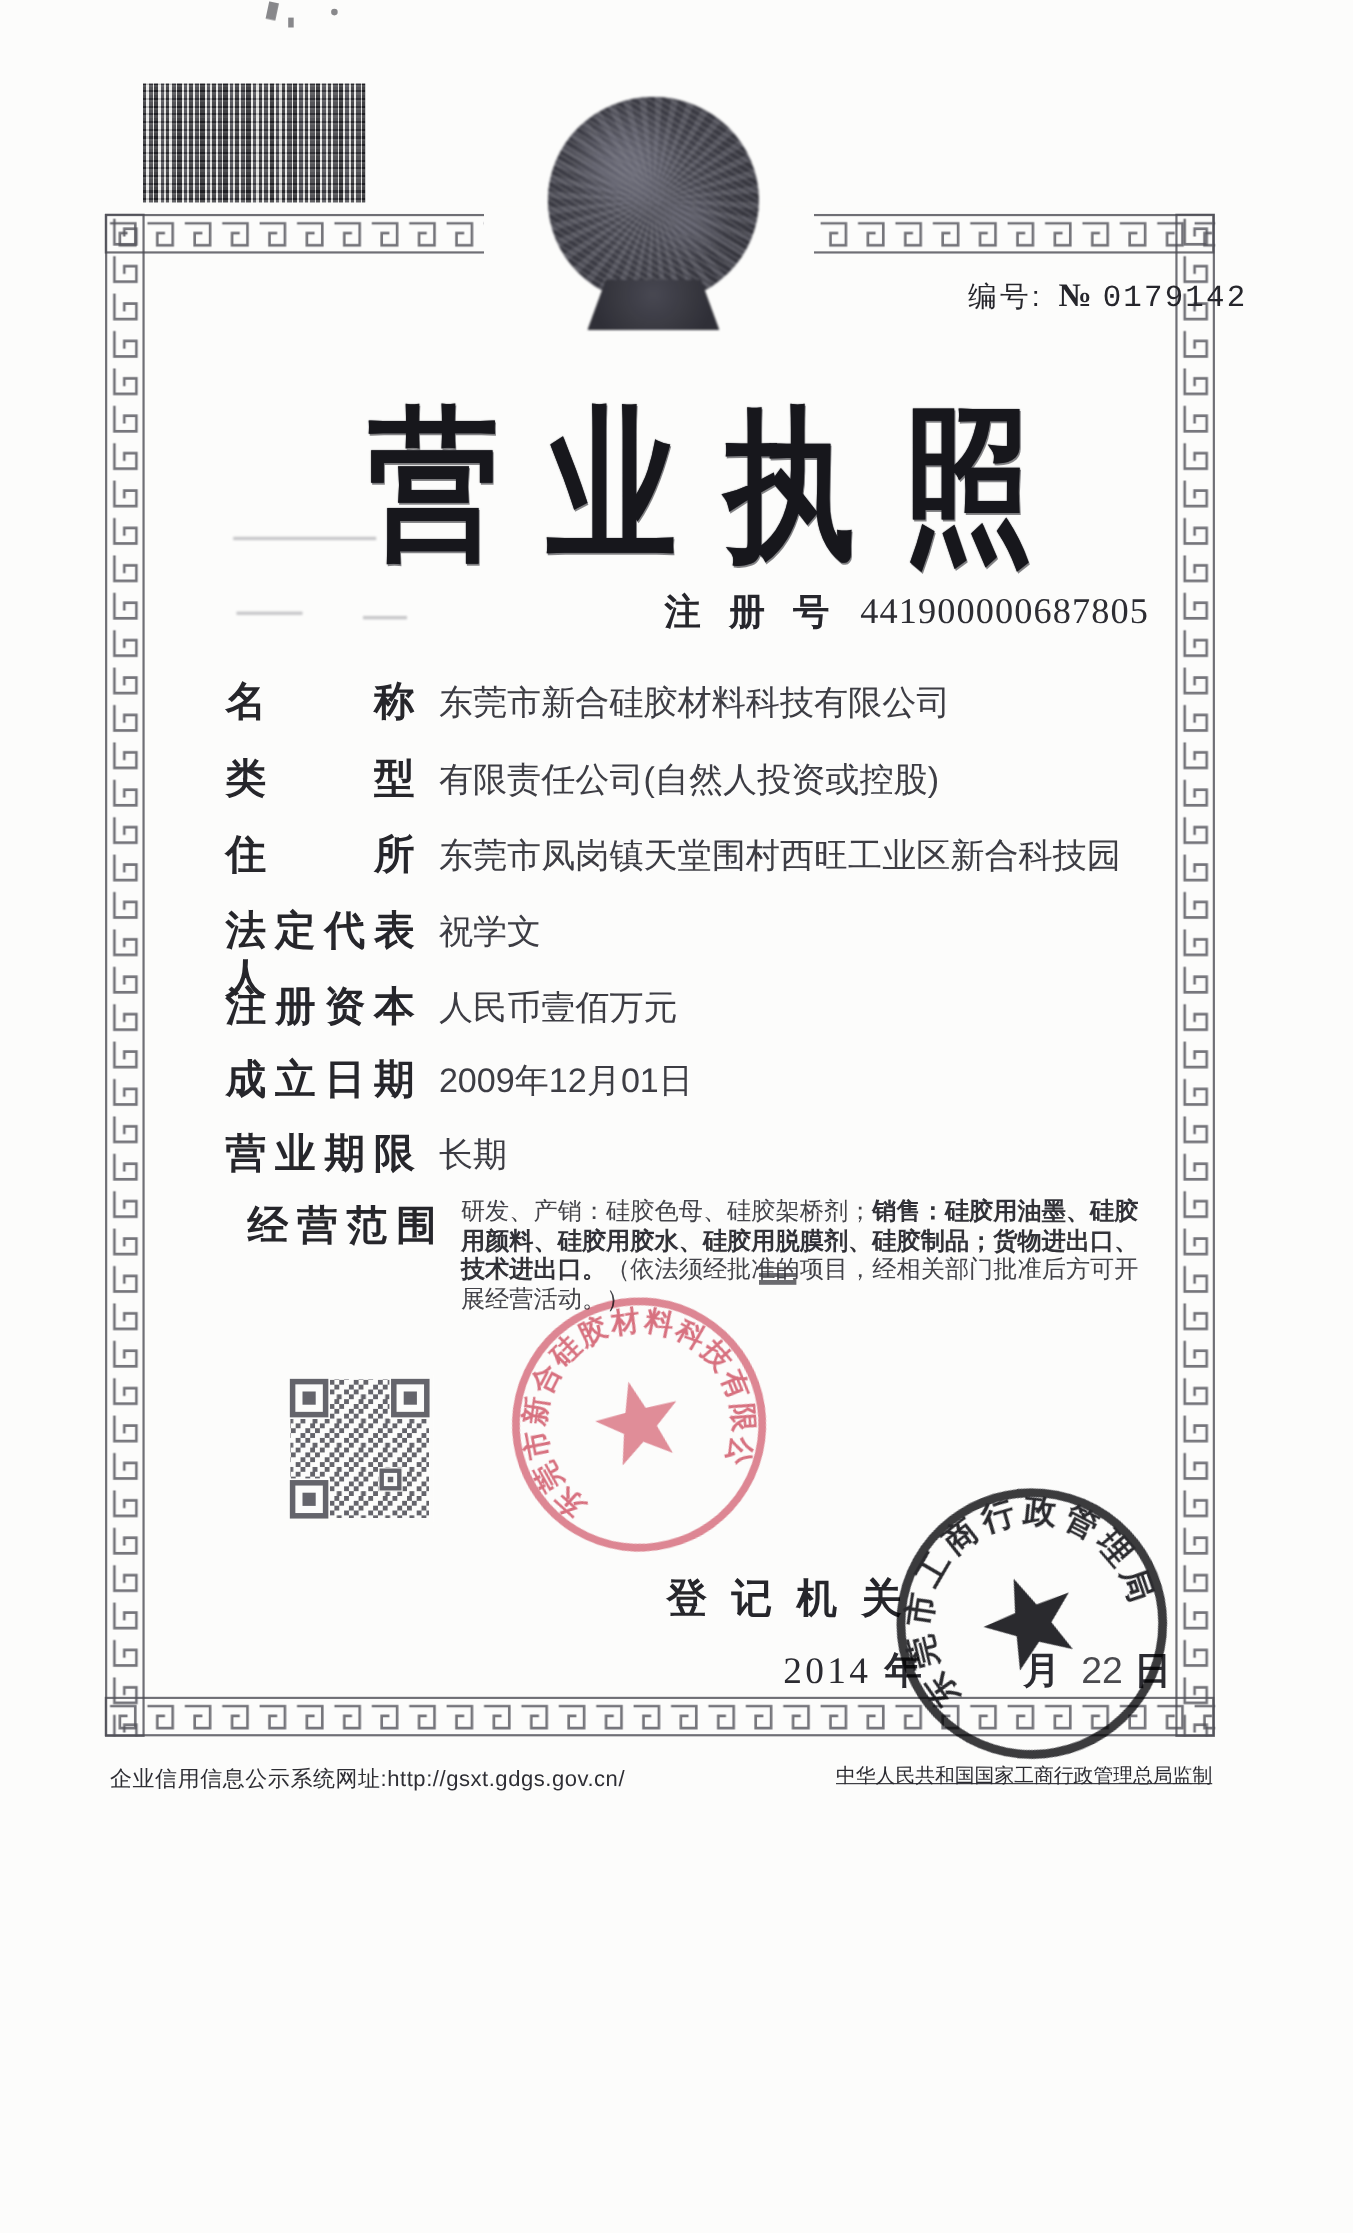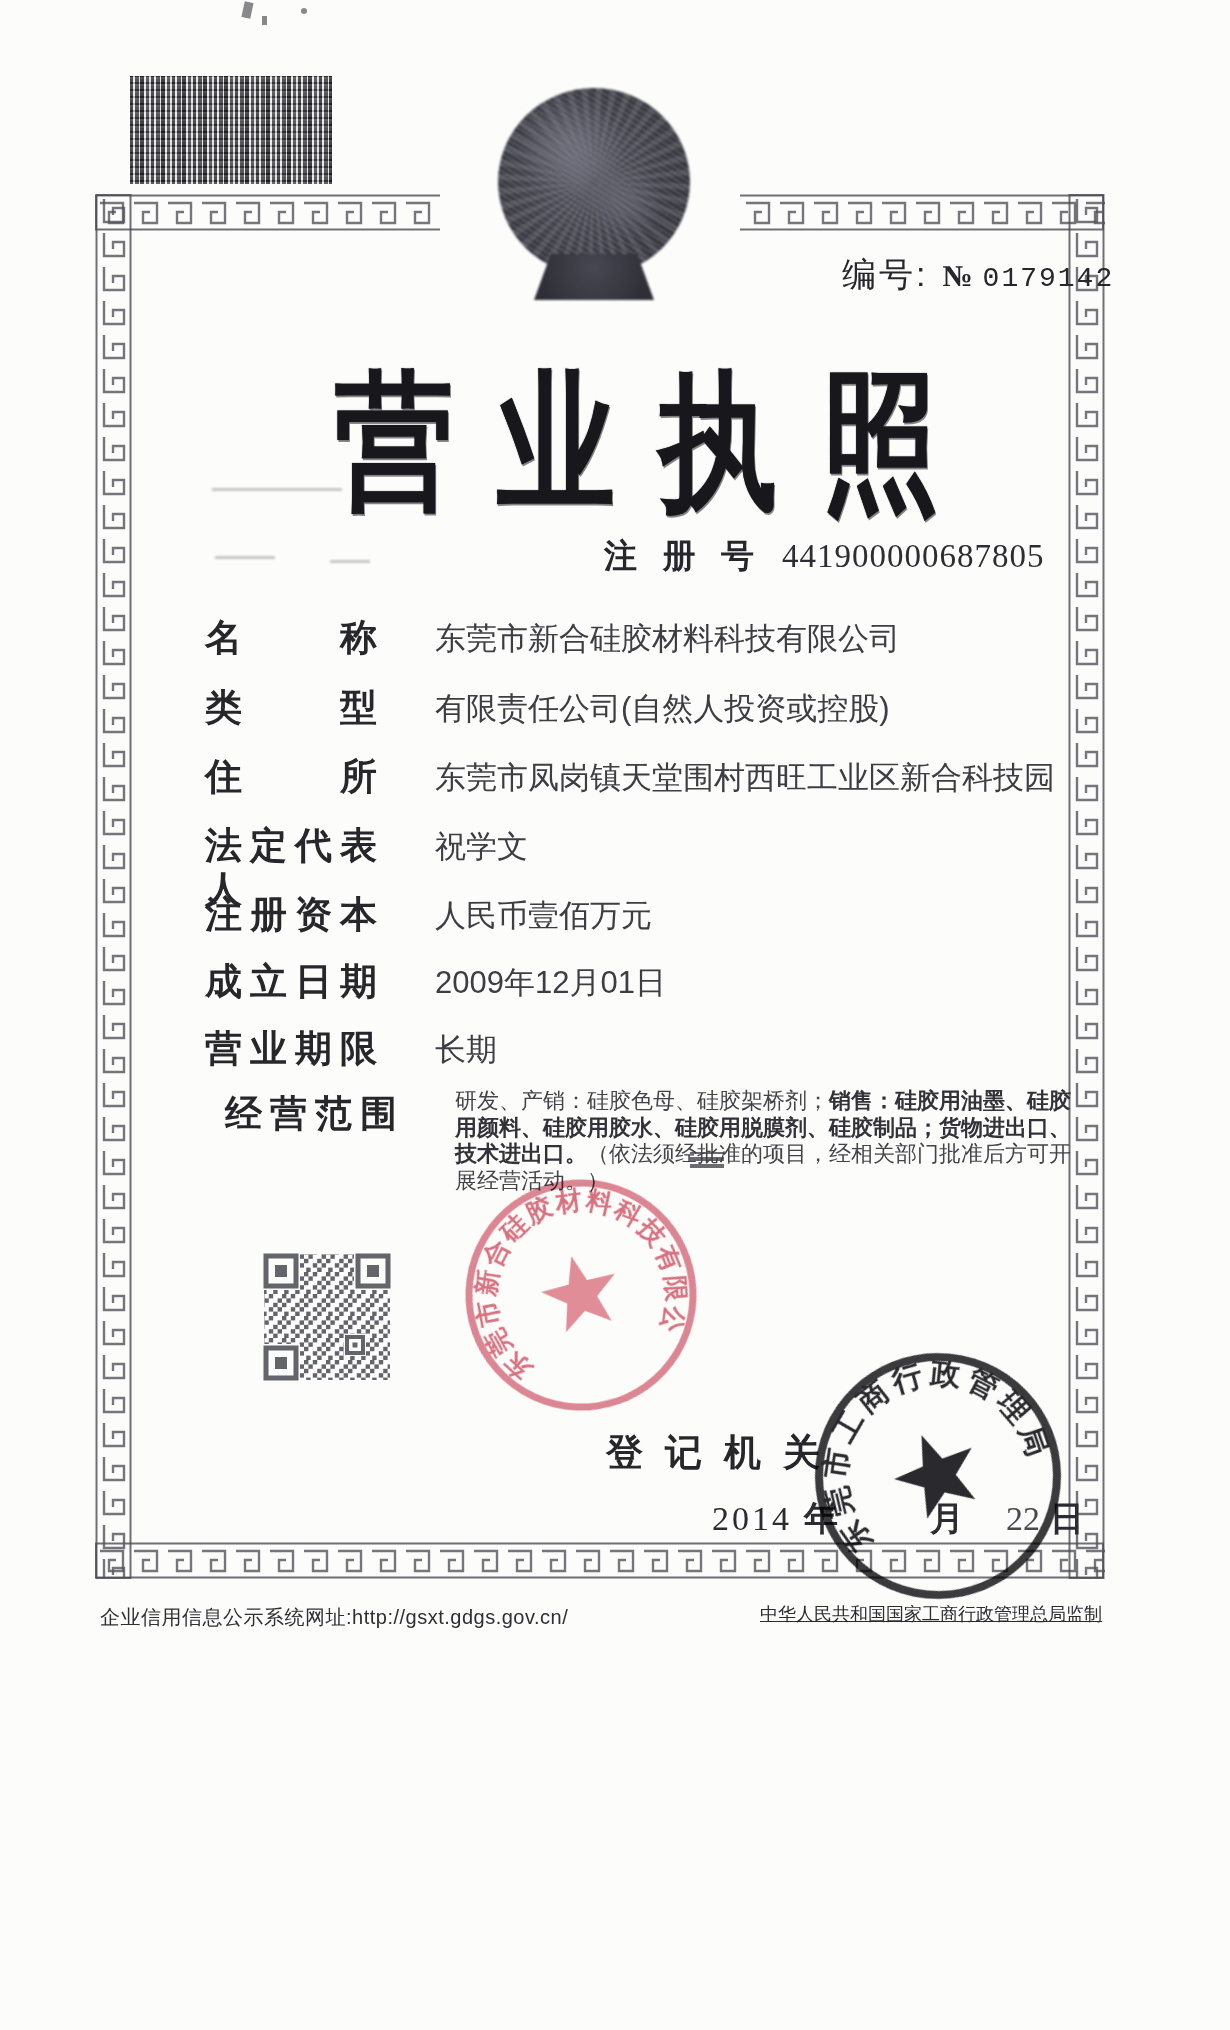--- a/index.html
+++ b/index.html
@@ -33,56 +33,56 @@
   }
   .emblem .base{
     position:absolute;left:36px;top:168px;width:120px;height:46px;
     background:radial-gradient(circle at 50% 30%, #45454f 0%, #2b2b33 80%);
     clip-path:polygon(14% 0,86% 0,100% 100%,0 100%);
   }
   
   .band{position:absolute;z-index:1;opacity:.8;}
   
   .serial{position:absolute;left:842px;top:252px;display:flex;align-items:baseline;z-index:3;color:#26262c;}
-  .serial .lbl{font-size:34px;letter-spacing:3px;}
+  .serial .lbl{font-size:26px;letter-spacing:3px;margin-left:38px;}
   .serial .mark{font-family:"Liberation Serif",serif;font-weight:700;font-size:30px;margin:0 10px 0 14px;}
   .serial .num{font-family:"Liberation Mono",monospace;font-size:28px;letter-spacing:2px;}
   
   .title{
     position:absolute;left:160px;top:346px;width:910px;text-align:center;z-index:3;
     font-size:118px;line-height:152px;font-weight:800;color:#17171c;
     letter-spacing:44px;padding-left:44px;white-space:nowrap;
     transform:scaleY(1.26);transform-origin:top center;
     text-shadow:0 0 1px #26262c, 1px 1px 0 rgba(20,20,25,.5);
     filter:blur(.4px);
   }
   
   .regno{position:absolute;left:604px;top:534px;display:flex;align-items:center;z-index:3;}
   .regno .lbl{width:150px;font-size:33px;font-weight:600;color:#26262c;text-align:justify;text-align-last:justify;}
   .regno .val{margin-left:28px;font-family:"Liberation Serif",serif;font-size:33px;letter-spacing:1px;color:#2d2d33;}
   
-  .row{position:absolute;left:205px;display:flex;align-items:flex-start;z-index:3;gap:36px;}
+  .row{position:absolute;left:205px;display:flex;align-items:flex-start;z-index:3;}
   .row .flabel{width:172px;flex:none;font-size:37px;line-height:44px;font-weight:700;color:#26262b;text-align:justify;text-align-last:justify;filter:blur(.2px);}
   .row .fvalue{margin-left:22px;padding-top:5px;font-size:31px;line-height:36px;color:#3d3d44;white-space:nowrap;}
   .row .fscope{margin-left:22px;width:618px;padding-top:2px;font-size:22px;line-height:26.5px;color:#434349;white-space:normal;}
   .fscope .b{font-weight:700;color:#323238;}
   
   .qr{position:absolute;left:260px;top:1250px;z-index:3;opacity:.82;filter:blur(.3px);}
   
   .seal-red{position:absolute;left:456px;top:1170px;z-index:6;transform:rotate(-14deg);mix-blend-mode:multiply;opacity:.85;filter:blur(.4px);}
   .seal-red text{fill:#d4596b;font-size:26px;font-weight:600;letter-spacing:2px;}
   .seal-black{position:absolute;left:806px;top:1344px;z-index:6;transform:rotate(-22deg);mix-blend-mode:multiply;opacity:.9;filter:blur(.3px);}
   .seal-black text{fill:#121217;font-size:30px;font-weight:700;letter-spacing:5px;}
   
   .registrar{position:absolute;left:606px;top:1428px;z-index:3;font-size:37px;font-weight:700;color:#26262b;letter-spacing:22px;white-space:nowrap;}
   .dateline{position:absolute;left:712px;top:1496px;z-index:3;display:flex;align-items:baseline;font-size:34px;color:#2b2b31;white-space:nowrap;}
   .dateline .yr{font-family:"Liberation Serif",serif;letter-spacing:3px;}
   .dateline .u1{margin-left:12px;font-weight:600;}
   .dateline .u2{margin-left:92px;font-weight:600;}
-  .dateline .dd{margin-left:42px;font-family:Liberation Serif, serif;opacity:.85;}
+  .dateline .dd{margin-left:19px;font-family:Liberation Sans, sans-serif;opacity:.85;}
   .dateline .u3{margin-left:10px;font-weight:600;}
   
   .footer-left{position:absolute;left:100px;top:1604px;z-index:3;font-size:20px;letter-spacing:.5px;color:#2e2e34;}
   .footer-right{position:absolute;left:700px;top:1602px;width:402px;text-align:right;z-index:3;font-size:18px;color:#2b2b31;text-decoration:underline;}
   
   .mark-bars{position:absolute;left:690px;top:1152px;width:34px;height:16px;z-index:3;opacity:.75;
     background:repeating-linear-gradient(0deg,#3a3a40 0 4px,transparent 4px 7px);}
 </style>
 </head>
 <body>

